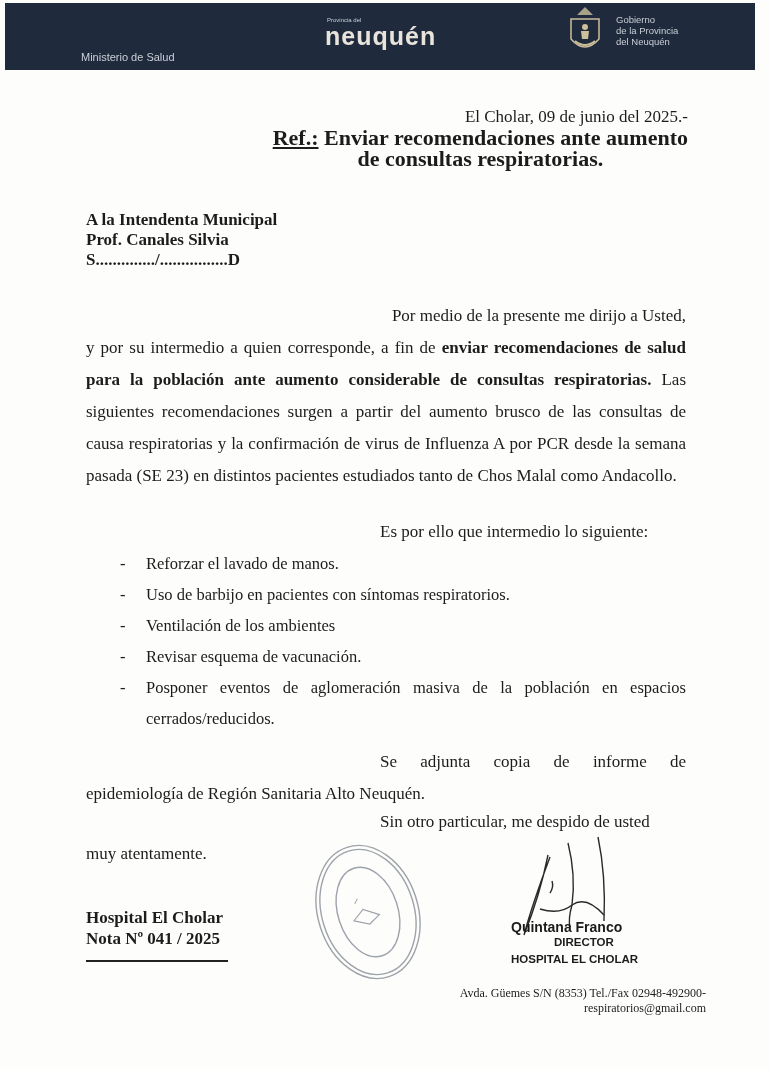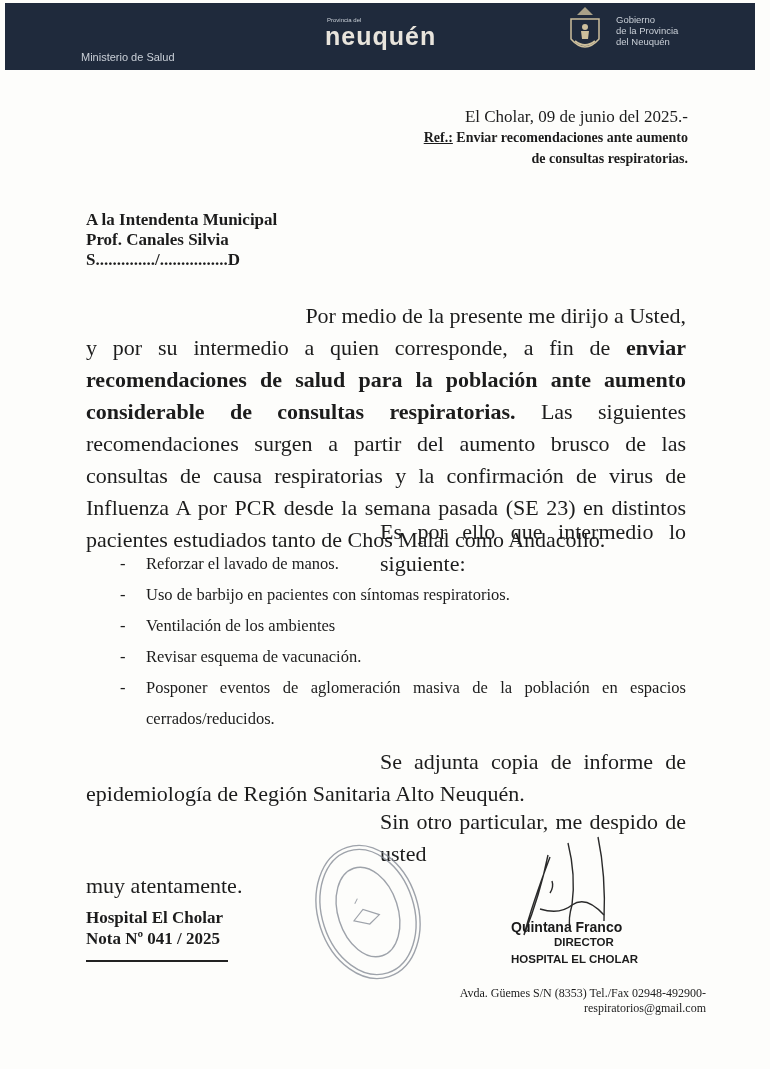--- a/index.html
+++ b/index.html
@@ -12,24 +12,24 @@
     background: #1f2a3c; color: #d8dde4;
     font-family: "Liberation Sans", "DejaVu Sans", sans-serif;
   }
   .banner .ministry { position: absolute; left: 76px; top: 26px; font-size: 11px; color: #c9cfd7; margin-top: 22px; }
   .banner .prov-small { position: absolute; left: 322px; top: 14px; font-size: 6px; color: #c9cfd7; }
   .banner .neuquen { position: absolute; left: 320px; top: 19px; font-size: 25px; letter-spacing: 1px; color: #e8e4dc; font-weight: bold; }
   .banner .gov { position: absolute; left: 611px; top: 11px; font-size: 9.5px; line-height: 11px; color: #c9cfd7; }
   .banner .crest { position: absolute; left: 560px; top: 2px; width: 40px; height: 52px; }
   .abs { position: absolute; }
   .date { right: 82px; top: 107px; font-size: 17px; text-align: center; }
-  .ref { right: 82px; top: 127px; font-size: 14px; font-weight: bold; text-align: right; line-height: 21px; }
+  .ref { right: 82px; top: 127px; font-size: 22px; font-weight: bold; text-align: center; line-height: 21px; }
   .ref .ref-label { text-decoration: underline; }
   .addr { left: 86px; top: 210px; font-size: 17px; font-weight: bold; line-height: 20px; }
-  .para { left: 86px; width: 600px; font-size: 22px; line-height: 32px; text-align: justify; }
+  .para { left: 86px; width: 600px; font-size: 17px; line-height: 32px; text-align: justify; }
   .para b { font-weight: bold; }
   .right-line { text-align: right; }
   .list { left: 120px; top: 548px; width: 566px; font-size: 16.5px; line-height: 31px; }
   .list .li { position: relative; padding-left: 26px; text-align: justify; }
   .list .li .dash { position: absolute; left: 0; }
   .nota { left: 86px; top: 907px; font-size: 17px; font-weight: bold; line-height: 21px; }
   .nota-rule { position: absolute; left: 86px; top: 960px; width: 142px; height: 2px; background: #222; }
   .sig-name { left: 511px; top: 919px; font-family: "Liberation Sans", "DejaVu Sans", sans-serif; font-size: 14px; font-weight: bold; color: #1a1a1a; }
   .sig-title { left: 542px; top: 936px; font-family: "Liberation Sans", "DejaVu Sans", sans-serif; font-size: 11.5px; font-weight: bold; margin-left: 12px; }
   .sig-hosp { left: 511px; top: 953px; font-family: "Liberation Sans", "DejaVu Sans", sans-serif; font-size: 11.5px; font-weight: bold; }

